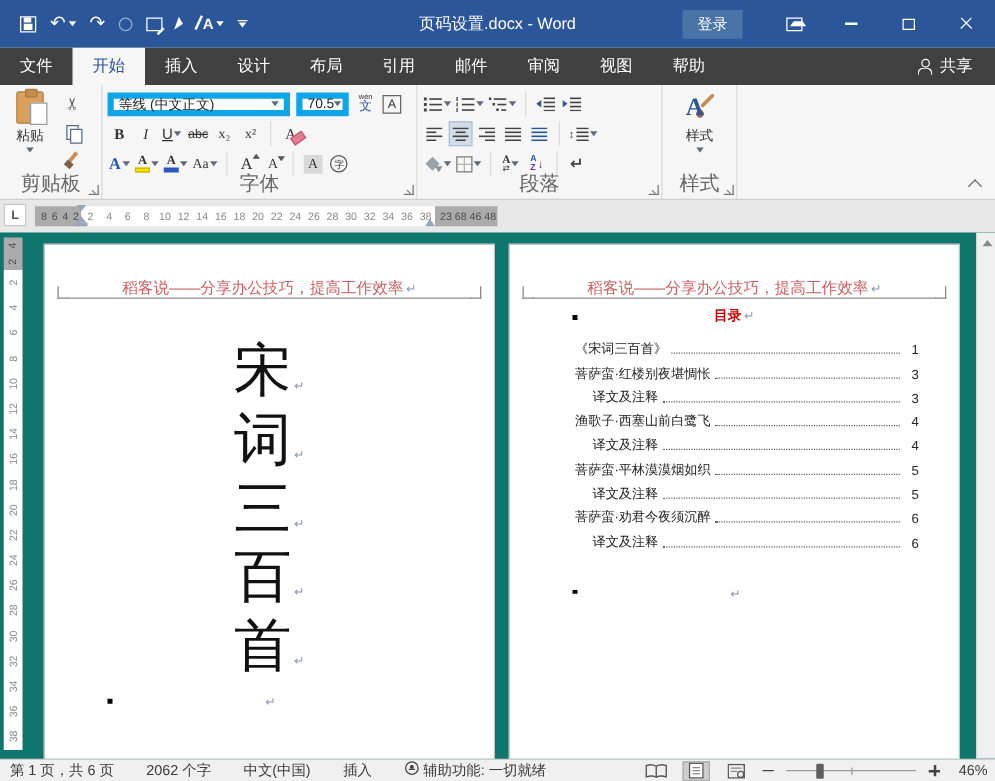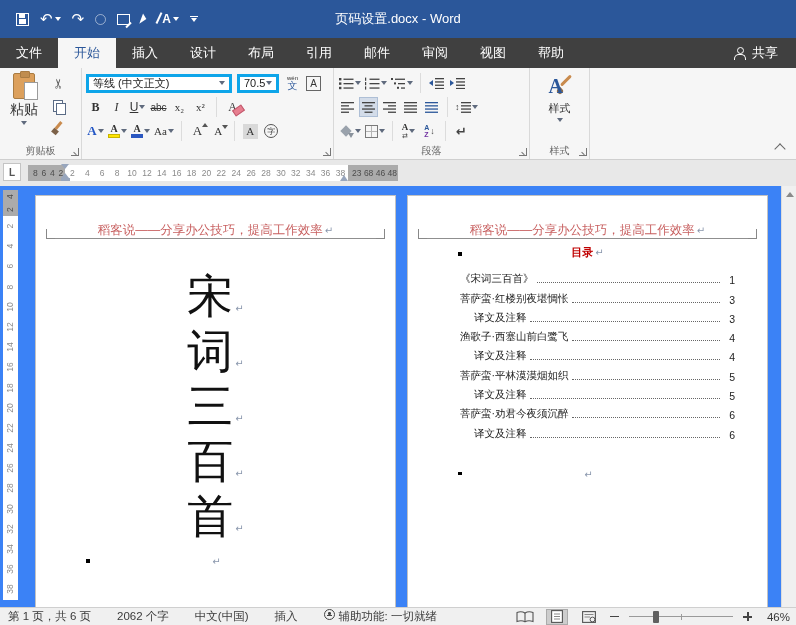--- a/index.html
+++ b/index.html
@@ -47,42 +47,42 @@
   .i-bulb{position:relative;width:10px;height:10px;border:1.2px solid #fff;border-radius:50%}
   .i-bulb::after{content:"";position:absolute;left:2.2px;bottom:-5px;width:2.5px;height:3.5px;background:#fff}
   .share{margin-left:auto;display:flex;align-items:center;gap:6px;padding-right:18px;font-size:13px}
   .i-person{position:relative;width:13px;height:13px}
   .i-person::before{content:"";position:absolute;left:3.5px;top:0;width:5px;height:5px;border:1px solid #fff;border-radius:50%}
   .i-person::after{content:"";position:absolute;left:1px;bottom:0;width:10px;height:5px;border:1px solid #fff;border-bottom:none;border-radius:5px 5px 0 0}
 
   
   .ribbon{position:relative;height:92px;background:#f6f6f6;border-bottom:1px solid #cfcfcf;display:flex;align-items:stretch;color:#333}
   .rgroup{position:relative;border-right:1px solid #d9d9d9;padding:3px 4px 16px}
-  .glabel{position:absolute;left:0;right:0;bottom:1px;text-align:center;font-size:10px;color:#666;pointer-events:none}
+  .glabel{position:absolute;left:0;right:0;bottom:1px;text-align:center;font-size:16px;color:#666;pointer-events:none}
   .launcher{position:absolute;right:2px;bottom:3px;width:8px;height:8px;border-right:1px solid #777;border-bottom:1px solid #777}
   .launcher::after{content:"";position:absolute;right:1px;bottom:1px;width:4px;height:1px;background:#777;transform:rotate(45deg)}
   
   .clip-body{display:flex;gap:4px;height:70px}
   .paste-btn{width:40px;display:flex;flex-direction:column;align-items:center;justify-content:flex-start;gap:2px;padding-top:2px;cursor:default}
   .i-clipboard{position:relative;width:22px;height:26px;background:#dca05c;border:1px solid #a97c43;border-radius:2px}
   .i-clipboard::before{content:"";position:absolute;left:6px;top:-3px;width:8px;height:5px;background:#c08d4f;border:1px solid #a97c43;border-radius:1px}
   .i-clipboard .paper{position:absolute;right:-4px;bottom:-2px;width:14px;height:18px;background:#fff;border:1px solid #9b9b9b}
-  .plabel{font-size:14px;color:#333}
+  .plabel{font-size:11px;color:#333}
   .clip-col{display:flex;flex-direction:column;justify-content:flex-start;gap:5px;padding-top:3px}
   .sicon{width:20px;height:18px;display:flex;align-items:center;justify-content:center;cursor:default}
   .i-scissors{font-size:13px;color:#555;transform:rotate(-90deg)}
   .i-copy{position:relative;width:11px;height:13px}
   .i-copy::before{content:"";position:absolute;left:0;top:0;width:8px;height:10px;border:1px solid #5a6b85;background:#fff}
   .i-copy::after{content:"";position:absolute;left:3px;top:3px;width:8px;height:10px;border:1px solid #5a6b85;background:#fff}
   .i-brush{position:relative;width:14px;height:14px}
   .i-brush::before{content:"";position:absolute;left:6px;top:-1px;width:3px;height:9px;background:#c98b4e;transform:rotate(40deg)}
   .i-brush::after{content:"";position:absolute;left:1px;top:7px;width:6px;height:5px;background:#7c6148;transform:rotate(40deg)}
   
   .frow{display:flex;align-items:center;height:24px;gap:2px}
-  .combo{display:flex;align-items:center;justify-content:space-between;background:#fff;border:3px solid #0ea5e9;height:19px;font-size:11px;padding:0 4px;color:#222;cursor:default}
+  .combo{display:flex;align-items:center;justify-content:space-between;background:#fff;border:5px solid #0ea5e9;height:19px;font-size:11px;padding:0 4px;color:#222;cursor:default}
   .combo-font{width:146px}
   .combo-size{width:42px;margin-left:3px}
   .rbtn{min-width:19px;height:20px;display:inline-flex;align-items:center;justify-content:center;font-size:12px;color:#333;gap:1px;cursor:default;padding:0 1px}
   .vsep{width:1px;align-self:stretch;background:#dcdcdc;margin:2px 4px}
   .b-bold{font-weight:bold;font-family:"Liberation Serif",serif}
   .b-italic{font-style:italic;font-family:"Liberation Serif",serif}
   .b-under{text-decoration:underline}
   .b-strike{font-size:10px;text-decoration:line-through}
   .b-sub,.b-sup{font-size:11px;font-family:"Liberation Serif",serif}
   .i-pinyin{display:flex;flex-direction:column;align-items:center;line-height:1;margin-left:4px}
@@ -144,21 +144,21 @@
   .cell-m{width:14.9px;color:#8a8a8a}
   .cell-r{width:11.8px}
   .pad-l{padding-left:3px}
   .mk{position:absolute;width:0;height:0}
   .mk-fl{left:33px;top:-1px;border-left:4.5px solid transparent;border-right:4.5px solid transparent;border-top:5px solid #98a6bd}
   .mk-h{left:33px;bottom:3px;border-left:4.5px solid transparent;border-right:4.5px solid transparent;border-bottom:5px solid #98a6bd}
   .mk-box{position:absolute;left:33px;bottom:0;width:9px;height:3px;background:#98a6bd}
   .mk-r{left:312px;bottom:0;border-left:4.5px solid transparent;border-right:4.5px solid transparent;border-bottom:6px solid #98a6bd}
 
   
-  .docarea{position:relative;height:421px;background:#3b82f6;overflow:hidden}
+  .docarea{position:relative;height:421px;background:#0f766e;overflow:hidden}
   .vruler{position:absolute;left:3px;top:4px;width:15px}
   .vseg{display:flex;flex-direction:column;align-items:center}
   .vseg.dark{background:#ababab}
   .vseg.light{background:#fff}
   .vcell{width:15px;text-align:center;font-size:8.5px;color:#8a8a8a;transform:rotate(-90deg)}
   .vseg.dark .vcell{color:#4c4c4c;height:13px;line-height:13px}
   .vseg.light .vcell{height:20.2px;line-height:20.2px}
   .page{position:absolute;top:9px;width:361px;height:620px;background:#fff;border:1px solid #c2c2c2;padding:0 18px}
   .page1{left:35px}
   .page2{left:407px}
@@ -240,20 +240,35 @@
           <span class="i-slashA">A</span>
           <i class="caret-w"></i>
         </span>
       <span class="qbtn">
           <span class="i-more">
             <i class="caret-w"></i>
           </span>
         </span>
     </div>
     <div class="tb-title">页码设置.docx - Word</div>
+    <div class="tb-right">
+      <span class="signin">登录</span>
+      <span class="wbtn">
+          <span class="i-rdo"></span>
+        </span>
+      <span class="wbtn">
+          <span class="i-min"></span>
+        </span>
+      <span class="wbtn">
+          <span class="i-max"></span>
+        </span>
+      <span class="wbtn">
+          <span class="i-close"></span>
+        </span>
+    </div>
   </div>
 
   <div class="tabrow">
     <div class="tabs">
         <div class="tab">文件</div>
         <div class="tab active">开始</div>
         <div class="tab">插入</div>
         <div class="tab">设计</div>
         <div class="tab">布局</div>
         <div class="tab">引用</div>
@@ -361,20 +376,21 @@
             <span class="shrinkA">A</span>
           </span>
         <span class="vsep"></span>
         <span class="rbtn">
             <span class="i-shadeA">A</span>
           </span>
         <span class="rbtn">
             <span class="i-circled">字</span>
           </span>
       </div>
+      <div class="glabel">字体</div>
       <span class="launcher"></span>
     </div>
 
     <div class="rgroup" style="width:196px">
       <div class="frow">
         <span class="rbtn">
           <svg width="15" height="13" viewBox="0 0 15 13">
               <g fill="#444">
                 <rect x="0" y="1" width="2.4" height="2.4"></rect>
                 <rect x="0" y="5.4" width="2.4" height="2.4"></rect>

